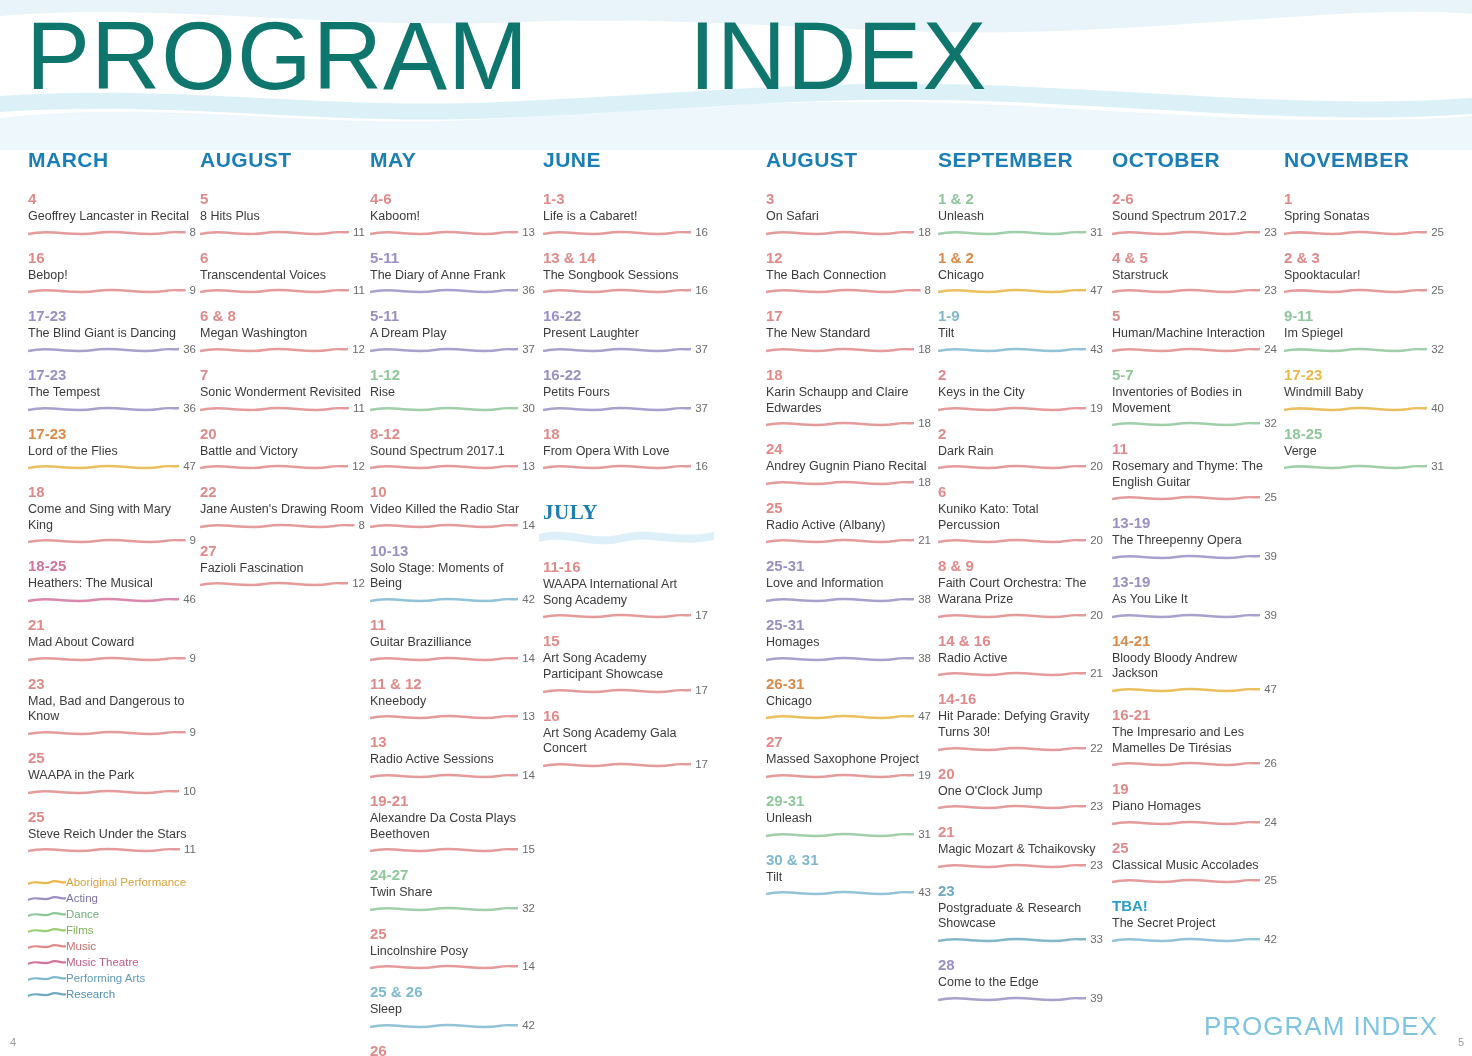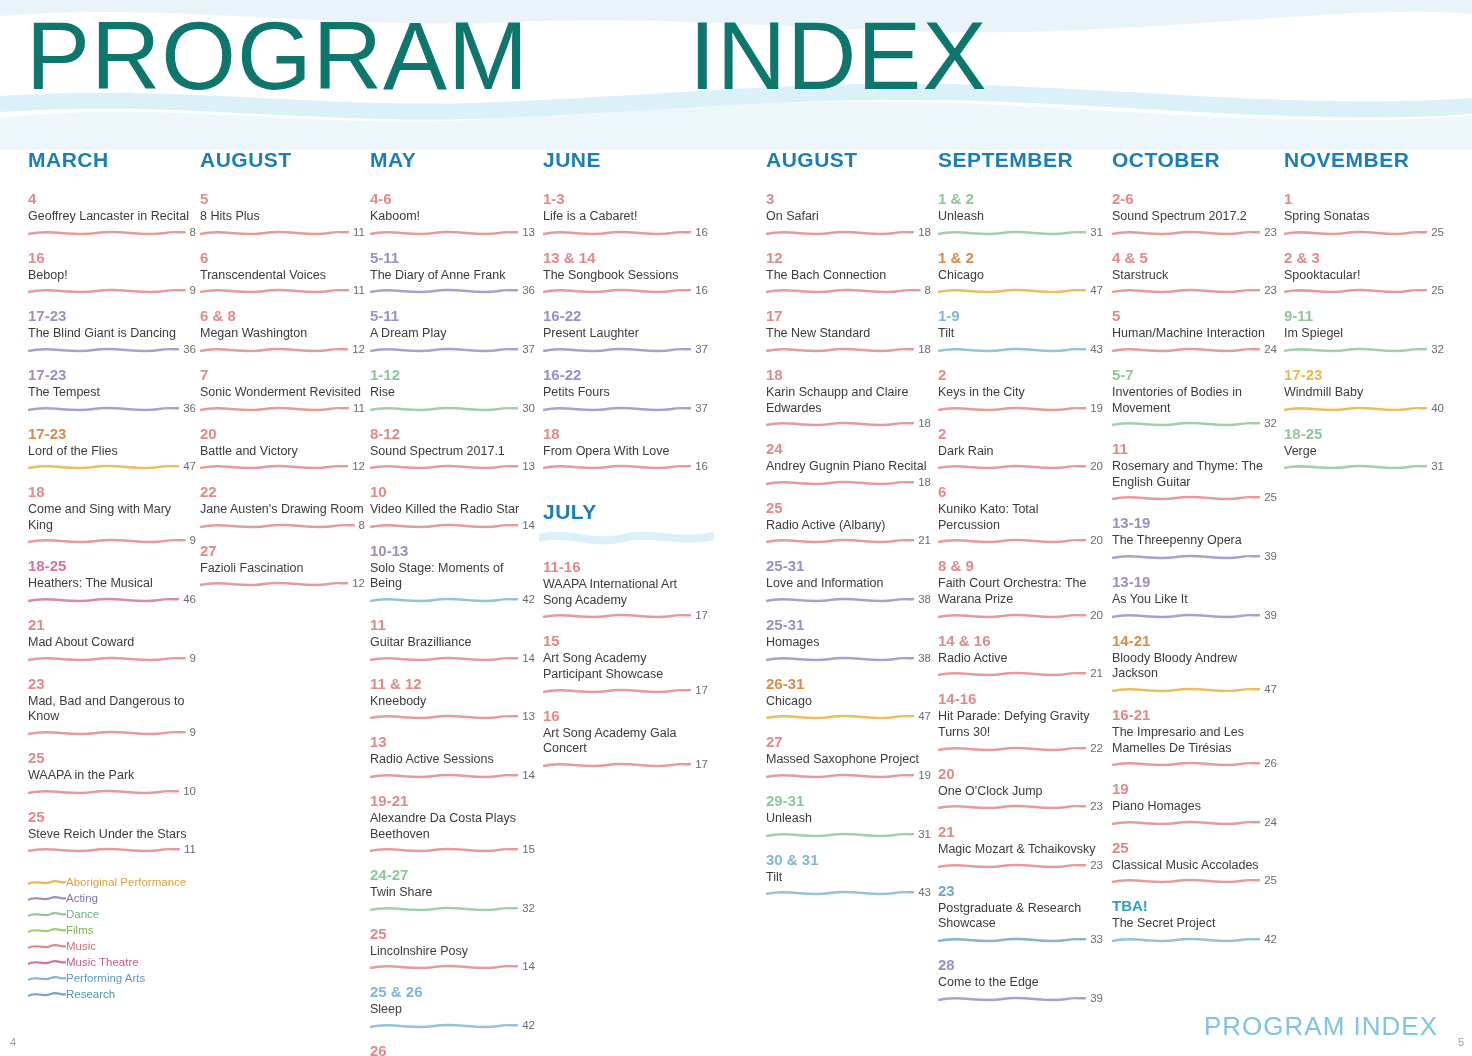--- a/index.html
+++ b/index.html
@@ -516,21 +516,21 @@
             </svg>
             <span class="pg">16</span>
           </div>
         </div>
     </div>
 
     <div style="position:relative;height:58px;margin-top:28px;">
       <svg style="position:absolute;left:-4px;top:18px;" width="175" height="30" viewBox="0 0 175 30">
         <path d="M0,16 C28,8 54,24 84,16 C112,9 140,22 175,14 L175,22 C140,30 112,17 84,24 C54,32 28,16 0,24 Z" fill="#ddeff8"></path>
       </svg>
-      <div class="month july" style="position:relative;">JULY</div>
+      <div class="month july" style="position:relative;font-family:Liberation Serif, serif;">JULY</div>
     </div>
 
     <div>
       <div class="entry">
           <div class="dates" style="color:#e08a8a">11-16</div>
           <div class="ename">WAAPA International Art Song Academy</div>
           <div class="underline-row">
             <svg class="squiggle" viewBox="0 0 120 11" preserveAspectRatio="none">
               <path d="M0,7 C18,2 34,10 52,6 C70,2 86,10 104,6 C112,4 116,6 120,5" stroke="#e08a8a" stroke-width="2.4" fill="none" opacity=".85"></path>
             </svg>

